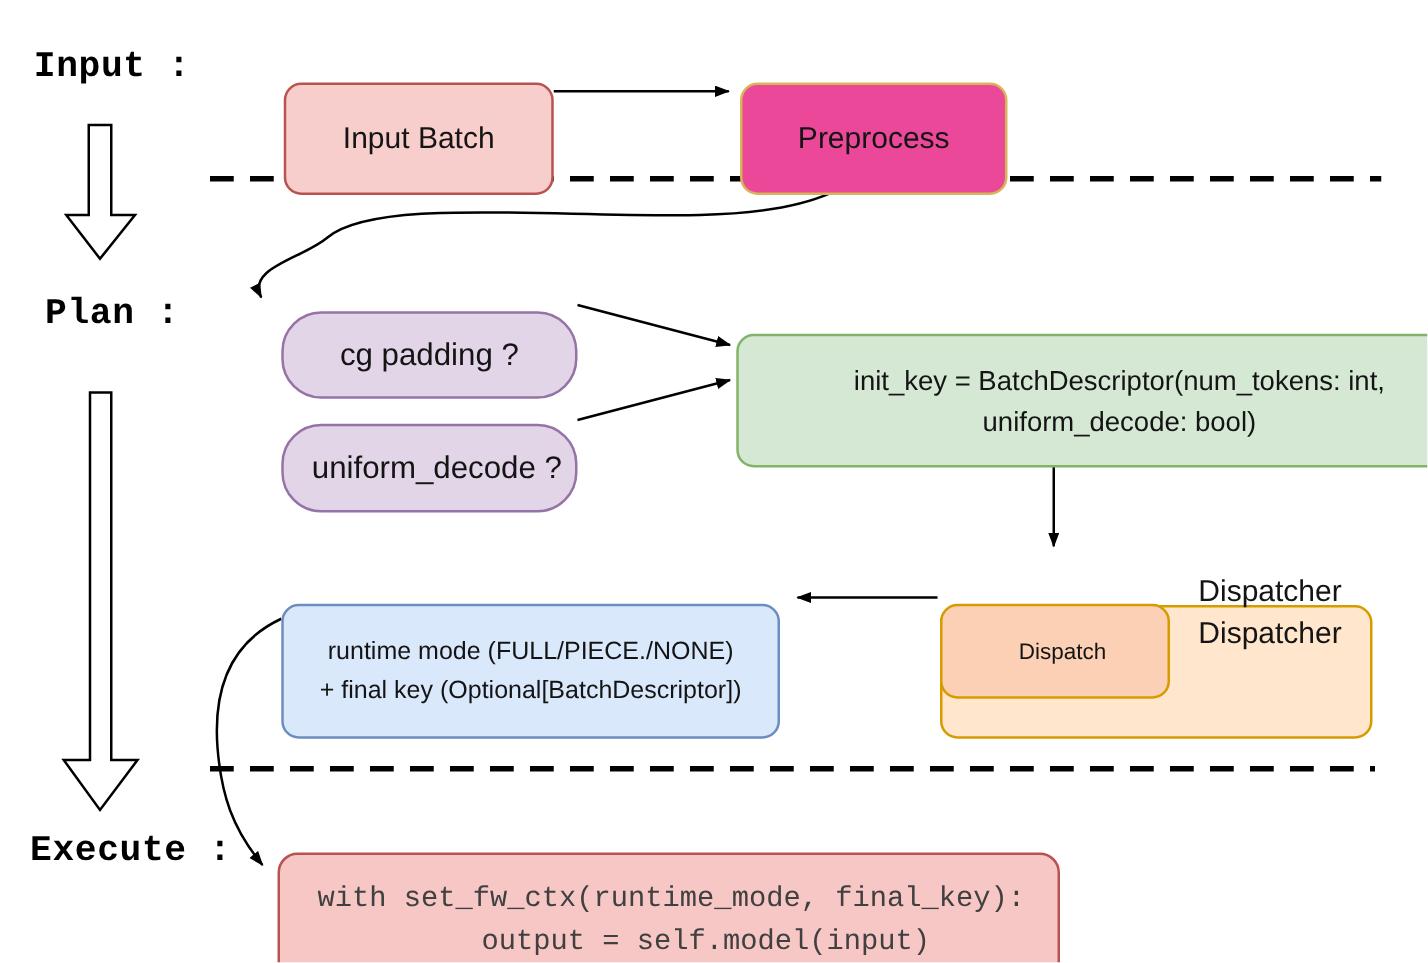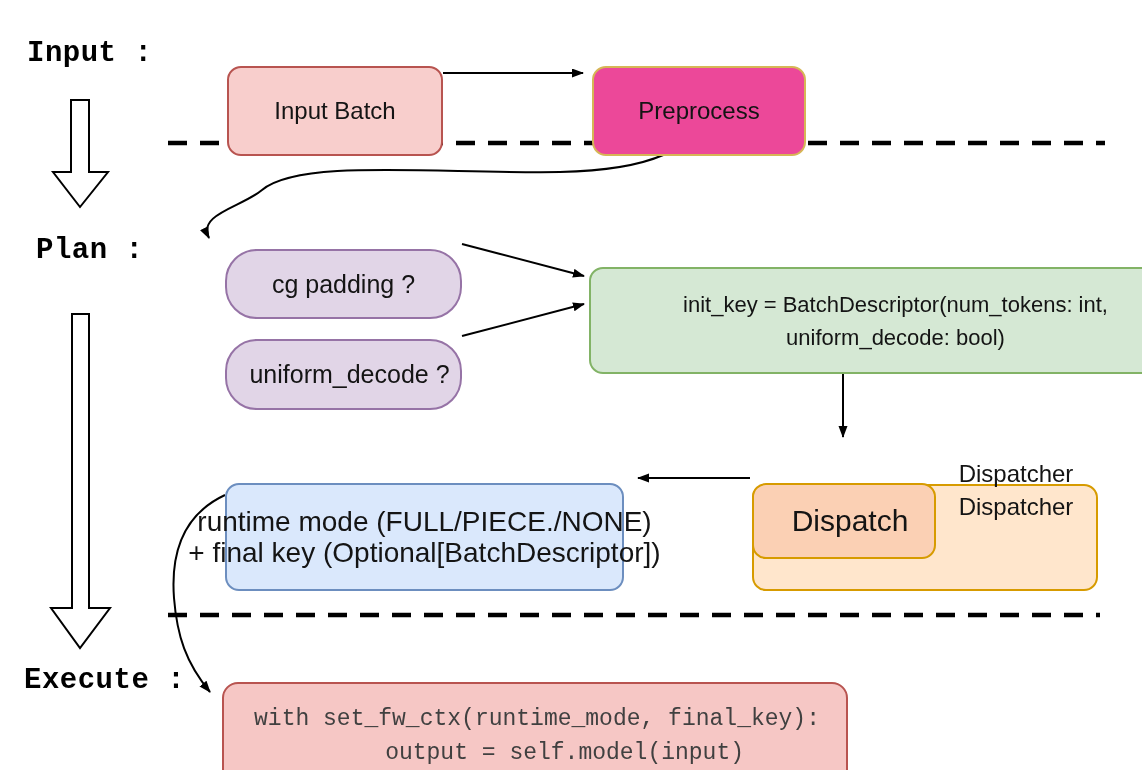--- a/index.html
+++ b/index.html
@@ -14,22 +14,22 @@
   }
   .node{
     position:absolute;box-sizing:border-box;border:2px solid #000;
     border-radius:14px;display:flex;flex-direction:column;align-items:center;
     justify-content:center;text-align:center;color:#141414;white-space:nowrap;margin-top:39px;
   }
   .node .ln{display:block;}
   .n-basic{font-size:24px;}
   .n-purple{font-size:25px;border-radius:32px;}
   .n-green{font-size:22px;line-height:33px;}
-  .n-blue{font-size:28px;line-height:31px;}
-  .n-dispatch{font-size:30px;padding-left:12px;}
+  .n-blue{font-size:20px;line-height:31px;}
+  .n-dispatch{font-size:18px;padding-left:12px;}
   .cuda-label{
     position:absolute;left:936px;top:457px;width:160px;text-align:center;
     font-size:24px;line-height:33px;color:#141414;
   }
   .code-node{
     align-items:center;justify-content:center;text-align:left;
     font-family:"Liberation Mono","DejaVu Sans Mono",monospace;
     font-size:23px;line-height:34px;padding-left:4px;border-radius:16px;
   }
   .code-node .ln{white-space:pre;}

